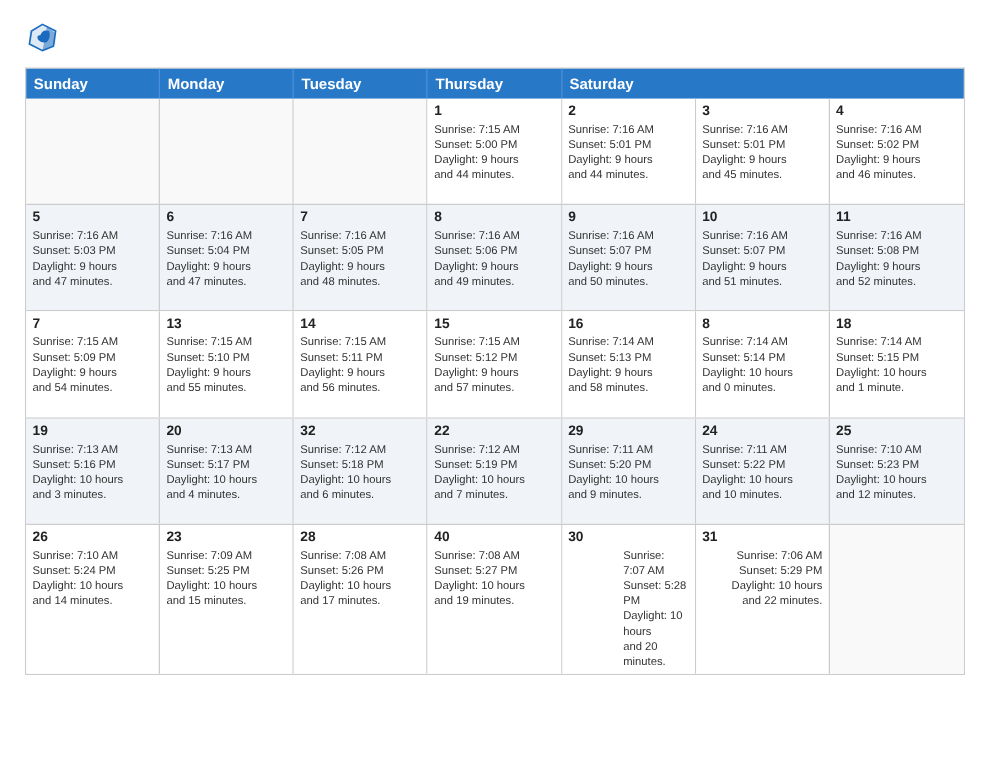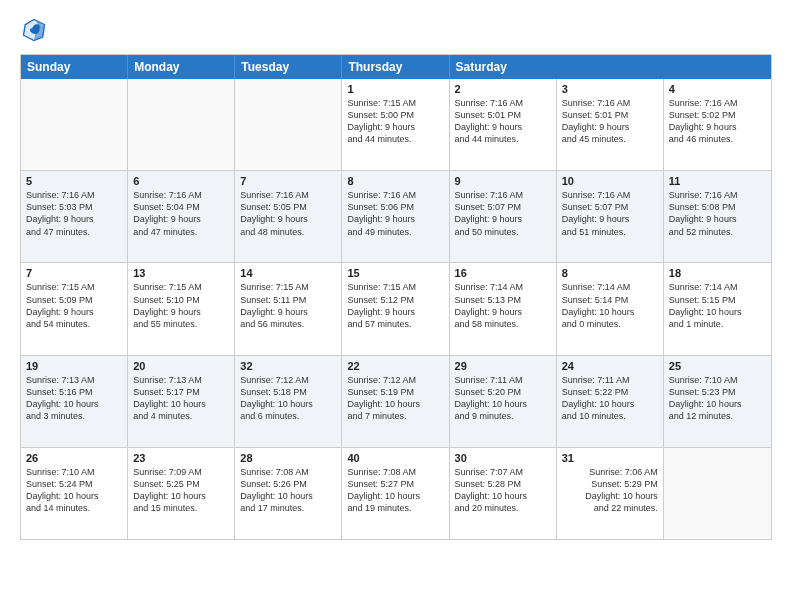--- a/index.html
+++ b/index.html
@@ -350,21 +350,21 @@
           </div>
           <div class="cal-cell">
             <div class="day-number">40</div>
             <div class="day-info" style="white-space: pre-line;">Sunrise: 7:08 AM
 Sunset: 5:27 PM
 Daylight: 10 hours
 and 19 minutes.</div>
           </div>
           <div class="cal-cell">
             <div class="day-number">30</div>
-            <div class="day-info" style="white-space: pre-line;">Sunrise: 7:07 AM
+            <div class="day-info" style="white-space: pre-line; margin-left: 44px;">Sunrise: 7:07 AM
 Sunset: 5:28 PM
 Daylight: 10 hours
 and 20 minutes.</div>
           </div>
           <div class="cal-cell">
             <div class="day-number">31</div>
             <div class="day-info" style="white-space: pre-line; text-align: right;">Sunrise: 7:06 AM
 Sunset: 5:29 PM
 Daylight: 10 hours
 and 22 minutes.</div>

